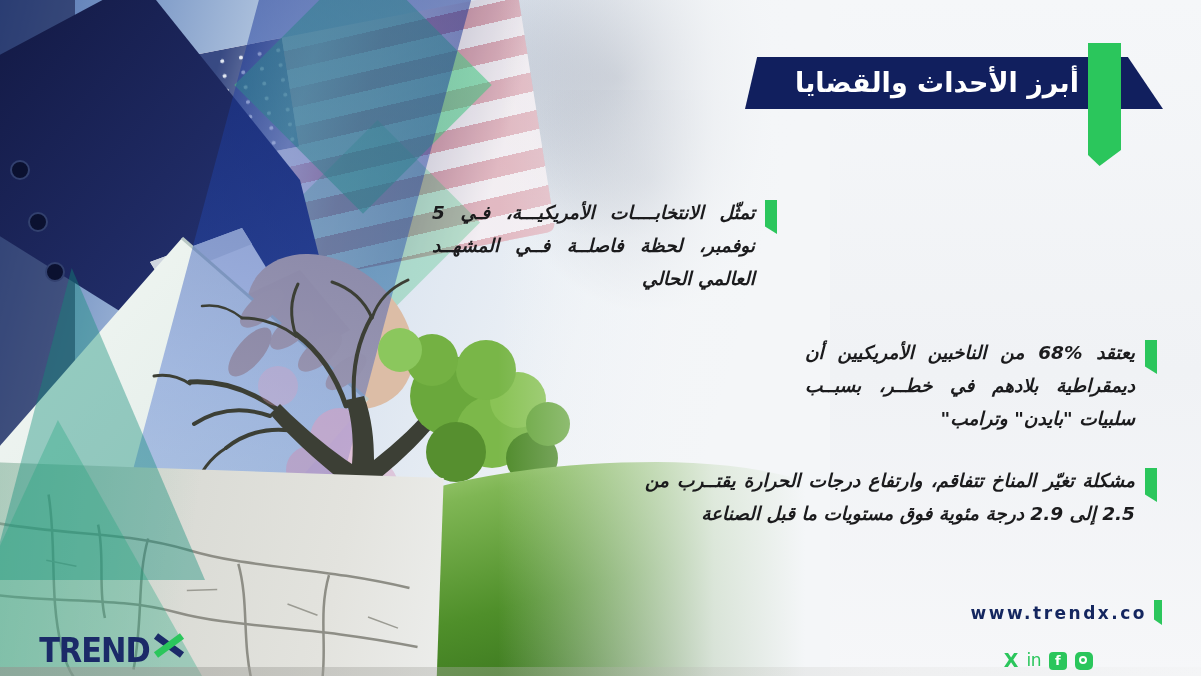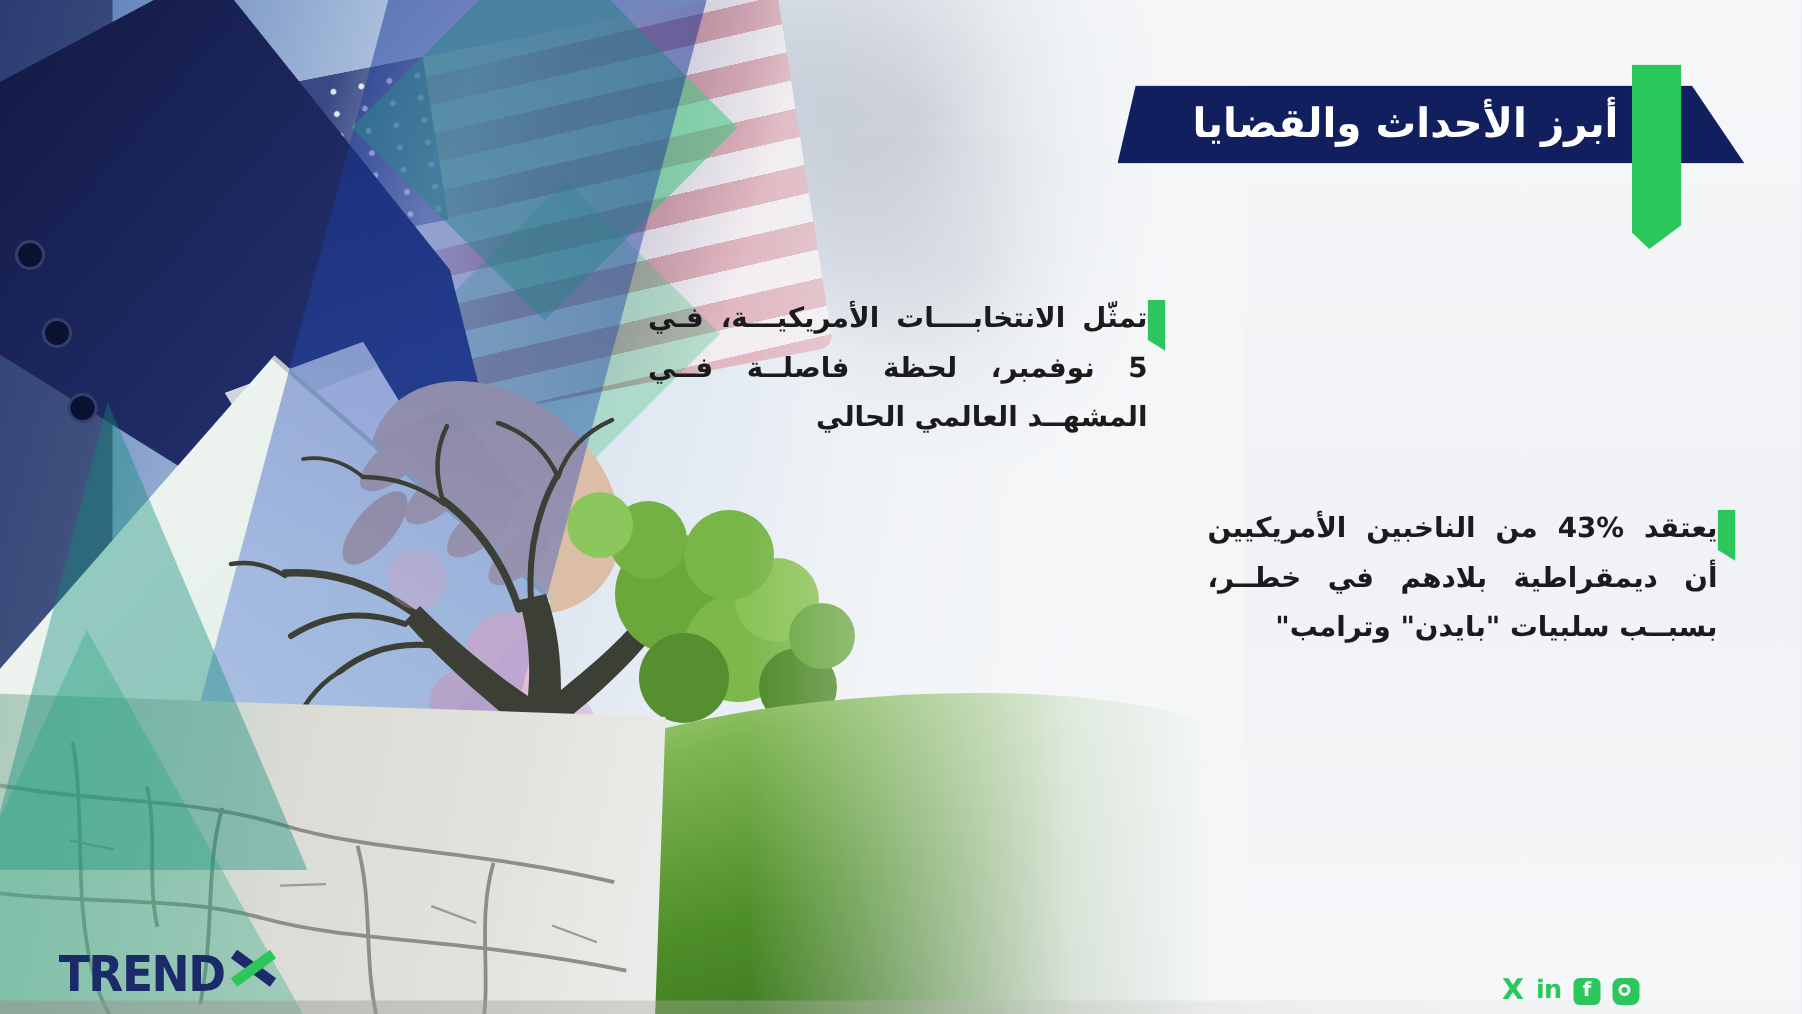--- a/index.html
+++ b/index.html
@@ -58,41 +58,41 @@
   .band{position:absolute;color:#fff;direction:rtl;white-space:nowrap;}
   .band.navy{left:745px;top:57px;width:418px;height:52px;background:#111f5e;
     clip-path:polygon(2.9% 0,91.6% 0,100% 100%,0 100%);
     font-size:27px;font-weight:800;line-height:52px;text-align:right;padding-right:84px;}
   .band.blue{left:748px;top:112px;width:416px;height:35px;background:#1a6cf3;
     clip-path:polygon(0 0,98.6% 0,100% 100%,5.8% 100%);
     font-size:23px;font-weight:800;line-height:35px;text-align:right;padding-right:86px;}
   .green-bar{position:absolute;left:1088px;top:43px;width:33px;height:123px;background:#2bc65c;
     clip-path:polygon(0 0,100% 0,100% 87%,35% 100%,0 91%);}
   
-  .bullet{position:absolute;z-index:30;display:flex;direction:rtl;}
+  .bullet{position:absolute;z-index:30;display:flex;gap:10px;direction:rtl;font-style:italic;}
   .marker{flex:0 0 12px;width:12px;height:34px;margin-top:4px;background:#2bc65c;
     clip-path:polygon(0 0,100% 0,100% 100%,0 78%);}
   .bullet p{margin:0;font-size:18.5px;line-height:33px;font-weight:700;color:#1b1b1d;
     text-align:justify;text-align-last:right;}
   .b-r1{right:44px;top:196px;width:352px;}
   .b-r2{right:44px;top:336px;width:352px;}
   .b-l1{right:424px;top:196px;width:345px;}
   .b-l2{right:424px;top:336px;width:345px;}
   .b-w {right:44px;top:464px;width:512px;}
   
   .logo{position:absolute;left:38px;top:632px;z-index:30;display:flex;align-items:flex-start;}
   .logo-text{font-size:31px;font-weight:800;color:#1b2a68;letter-spacing:-1px;transform:scale(.98,1.06);}
   .logo-x{margin-left:1px;}
   .site{position:absolute;top:600px;right:39px;z-index:30;display:flex;align-items:center;gap:7px;}
   .url{font-size:17px;font-weight:800;color:#14265f;letter-spacing:2.5px;}
   .tick{width:8px;height:25px;background:#2bc65c;clip-path:polygon(0 0,100% 0,100% 100%,0 78%);}
   .social{position:absolute;top:629px;right:39px;z-index:30;display:flex;align-items:center;gap:8px;}
   .ic{display:inline-flex;align-items:center;justify-content:center;}
   .ic.x{font-size:19px;font-weight:800;color:#2bc65c;line-height:1;}
-  .ic.in{font-size:17px;font-weight:700;color:#2bc65c;line-height:1;letter-spacing:-.5px;}
+  .ic.in{font-size:17px;font-weight:400;color:#2bc65c;line-height:1;letter-spacing:-.5px;}
   .ic.fb{width:18px;height:18px;border-radius:4px;background:#2bc65c;color:#fff;font-size:13px;font-weight:800;line-height:1;}
   .ic.ig{width:18px;height:18px;border-radius:5px;background:#2bc65c;position:relative;}
   .ic.ig .ring{position:absolute;left:4px;top:4px;width:8px;height:8px;border:2px solid #fff;border-radius:50%;}
   .handle{font-size:13px;font-weight:800;color:#14265f;margin-left:2px;margin-top:48px;}
 </style>
 </head>
 <body>
 
 <div class="stage">
 
@@ -210,35 +210,43 @@
 
   <div class="banner">
     <div class="band navy">
       <span>أبرز الأحداث والقضايا</span>
     </div>
     <div class="green-bar"></div>
   </div>
 
   <div class="bullet b-r2">
     <span class="marker"></span>
-    <p>يعتقد %43 من الناخبين الأمريكيين أن ديمقراطية بلادهم في خطــر، بسبــب سلبيات "بايدن" وترامب"</p>
+    <p>يعتقد %68 من الناخبين الأمريكيين أن ديمقراطية بلادهم في خطــر، بسبــب سلبيات "بايدن" وترامب"</p>
   </div>
   <div class="bullet b-l1">
     <span class="marker"></span>
     <p>تمثّل الانتخابــــات الأمريكيـــة، فـي 5 نوفمبر، لحظة فاصلــة فــي المشهــد العالمي الحالي</p>
+  </div>
+  <div class="bullet b-w">
+    <span class="marker"></span>
+    <p>مشكلة تغيّر المناخ تتفاقم، وارتفاع درجات الحرارة يقتــرب من 2.5 إلى 2.9 درجة مئوية فوق مستويات ما قبل الصناعة</p>
   </div>
 
   <div class="logo">
     <span class="logo-text">TREND</span>
     <svg class="logo-x" width="34" height="27" viewBox="0 0 34 27">
       <line x1="4" y1="4" x2="30" y2="23" stroke="#1b2a68" stroke-width="7"></line>
       <line x1="4" y1="23" x2="30" y2="4" stroke="#2bc65c" stroke-width="7"></line>
     </svg>
   </div>
 
+  <div class="site">
+    <span class="url">www.trendx.co</span>
+    <span class="tick"></span>
+  </div>
   <div class="social">
     <span class="ic x">X</span>
     <span class="ic in">in</span>
     <span class="ic fb">f</span>
     <span class="ic ig">
         <i class="ring"></i>
       </span>
     <span class="handle">TrndXco</span>
   </div>
 

